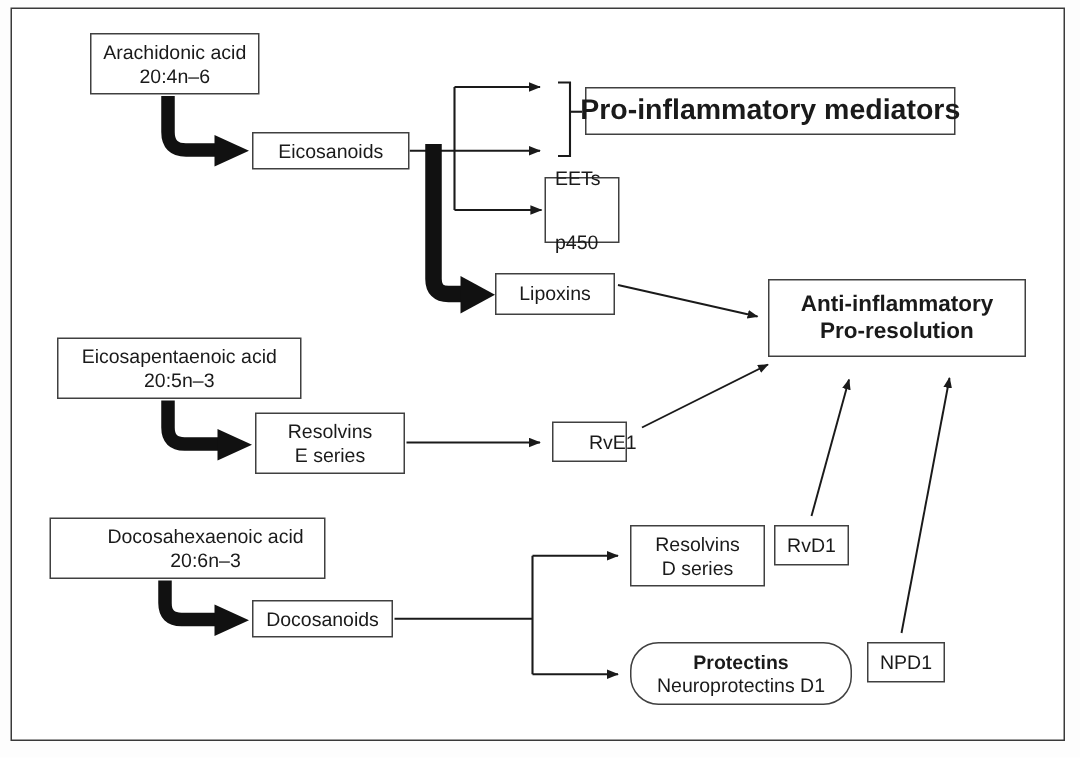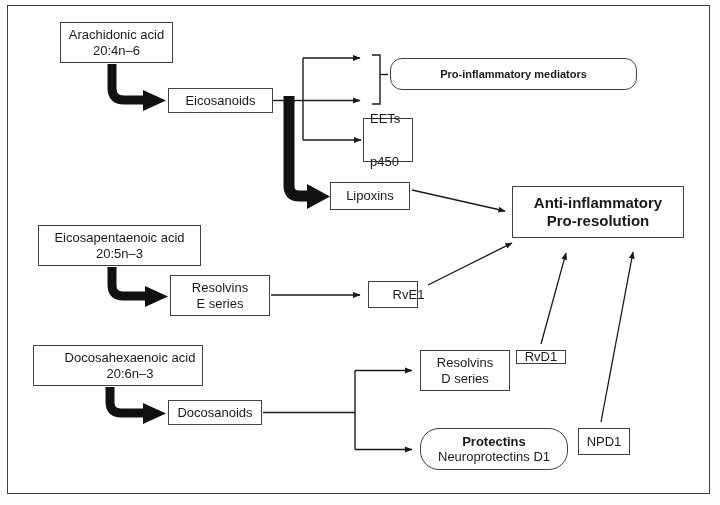--- a/index.html
+++ b/index.html
@@ -42,31 +42,31 @@
     font-size:13px;
     z-index:3;
   }
   .nodebox .ln{display:block;white-space:nowrap;}
   .b{font-weight:bold;}
   .left-al{align-items:flex-start;padding-left:6px;text-align:left;gap:27px;}
 
   
   #aa-box      {left:60px; top:22px;  width:113px; height:41px;}
   #eico-box    {left:168px;top:88px;  width:105px; height:25px;}
-  #proinf-box  {left:390px;top:58px;  width:247px; height:32px; font-size:11px;border-radius:12px;}
+  #proinf-box  {left:390px;top:58px;  width:247px; height:32px; font-size:19px;}
   #eets-box    {left:363px;top:118px; width:50px;  height:44px;}
   #lipox-box   {left:330px;top:182px; width:80px;  height:28px;}
   #antiinf-box {left:512px;top:186px; width:172px; height:52px; font-size:15px;}
   #epa-box     {left:38px; top:225px; width:163px; height:41px;}
   #rvE-box     {left:170px;top:275px; width:100px; height:41px;}
   #rve1-box    {left:368px;top:281px; width:50px;  height:27px;padding-left:31px;}
-  #dha-box     {left:33px; top:345px; width:170px; height:41px;padding-left:24px;}
+  #dha-box     {left:33px; top:345px; width:184px; height:41px;padding-left:24px;}
   #doco-box    {left:168px;top:400px; width:94px;  height:25px;}
   #rvD-box     {left:420px;top:350px; width:90px;  height:41px;}
-  #rvd1-box    {left:516px;top:350px; width:50px;  height:14px;}
+  #rvd1-box    {left:516px;top:350px; width:50px;  height:27px;}
   #protect-box {left:420px;top:428px; width:148px; height:42px;border-radius:19px;}
   #npd1-box    {left:578px;top:428px; width:52px;  height:27px;}
 </style>
 </head>
 <body>
 
 <div id="figure">
 
   <div id="frame"></div>
 

